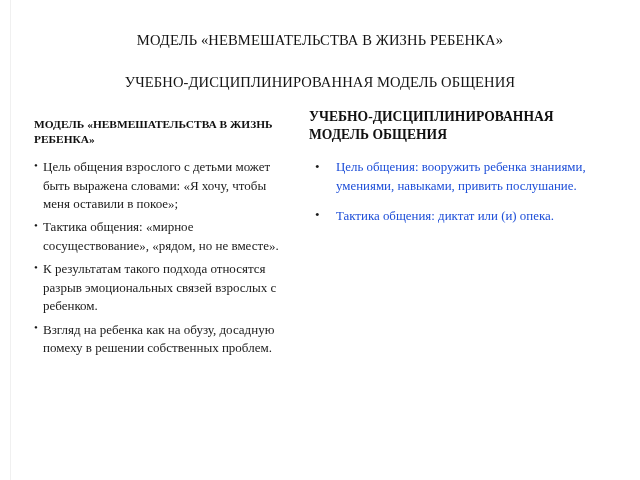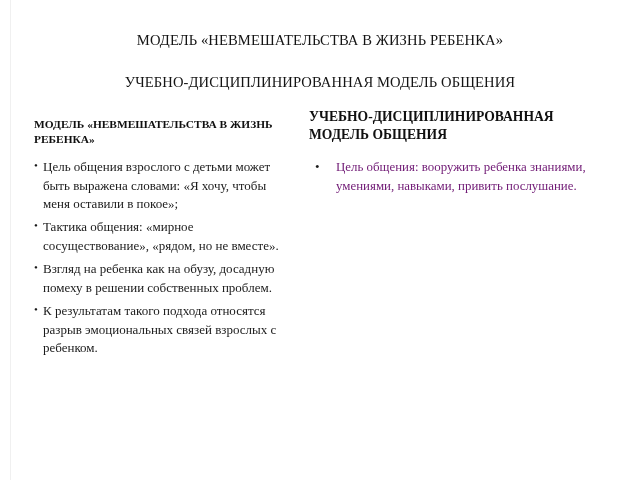--- a/index.html
+++ b/index.html
@@ -119,21 +119,21 @@
   
   .col-right ul.bullets {
     margin-top: 15px;
   }
   .col-right li {
     position: relative;
     padding-left: 27px;
     font-size: 12.9px;
     line-height: 1.45;
     margin-bottom: 11px;
-    color: #701a75;
+    color: #1d4ed8;
   }
   .col-right li::before {
     content: "\2022";
     position: absolute;
     left: 6px;
     top: -0.5px;
     font-size: 13px;
     line-height: inherit;
     color: #1a1a1a;
   }
@@ -150,26 +150,27 @@
     <h1 class="slide-title second">УЧЕБНО-ДИСЦИПЛИНИРОВАННАЯ МОДЕЛЬ ОБЩЕНИЯ</h1>
   </div>
 
   <div class="columns">
 
     <div class="col-left">
       <p class="col-heading">МОДЕЛЬ «НЕВМЕШАТЕЛЬСТВА В ЖИЗНЬ РЕБЕНКА»</p>
       <ul class="bullets">
         <li>Цель общения взрослого с детьми может быть выражена словами: «Я хочу, чтобы меня оставили в покое»;</li>
         <li>Тактика общения: «мирное сосуществование», «рядом, но не вместе».</li>
+        <li>К результатам такого подхода относятся разрыв эмоциональных связей взрослых с ребенком.</li>
         <li>Взгляд на ребенка как на обузу, досадную помеху в решении собственных проблем.</li>
-        <li>К результатам такого подхода относятся разрыв эмоциональных связей взрослых с ребенком.</li>
       </ul>
     </div>
 
     <div class="col-right">
       <p class="col-heading">УЧЕБНО-ДИСЦИПЛИНИРОВАННАЯ МОДЕЛЬ ОБЩЕНИЯ</p>
       <ul class="bullets">
         <li>Цель общения: вооружить ребенка знаниями, умениями, навыками, привить послушание.</li>
+        <li>Тактика общения: диктат или (и) опека.</li>
       </ul>
     </div>
 
   </div>
 </div>
 
 </body></html>

